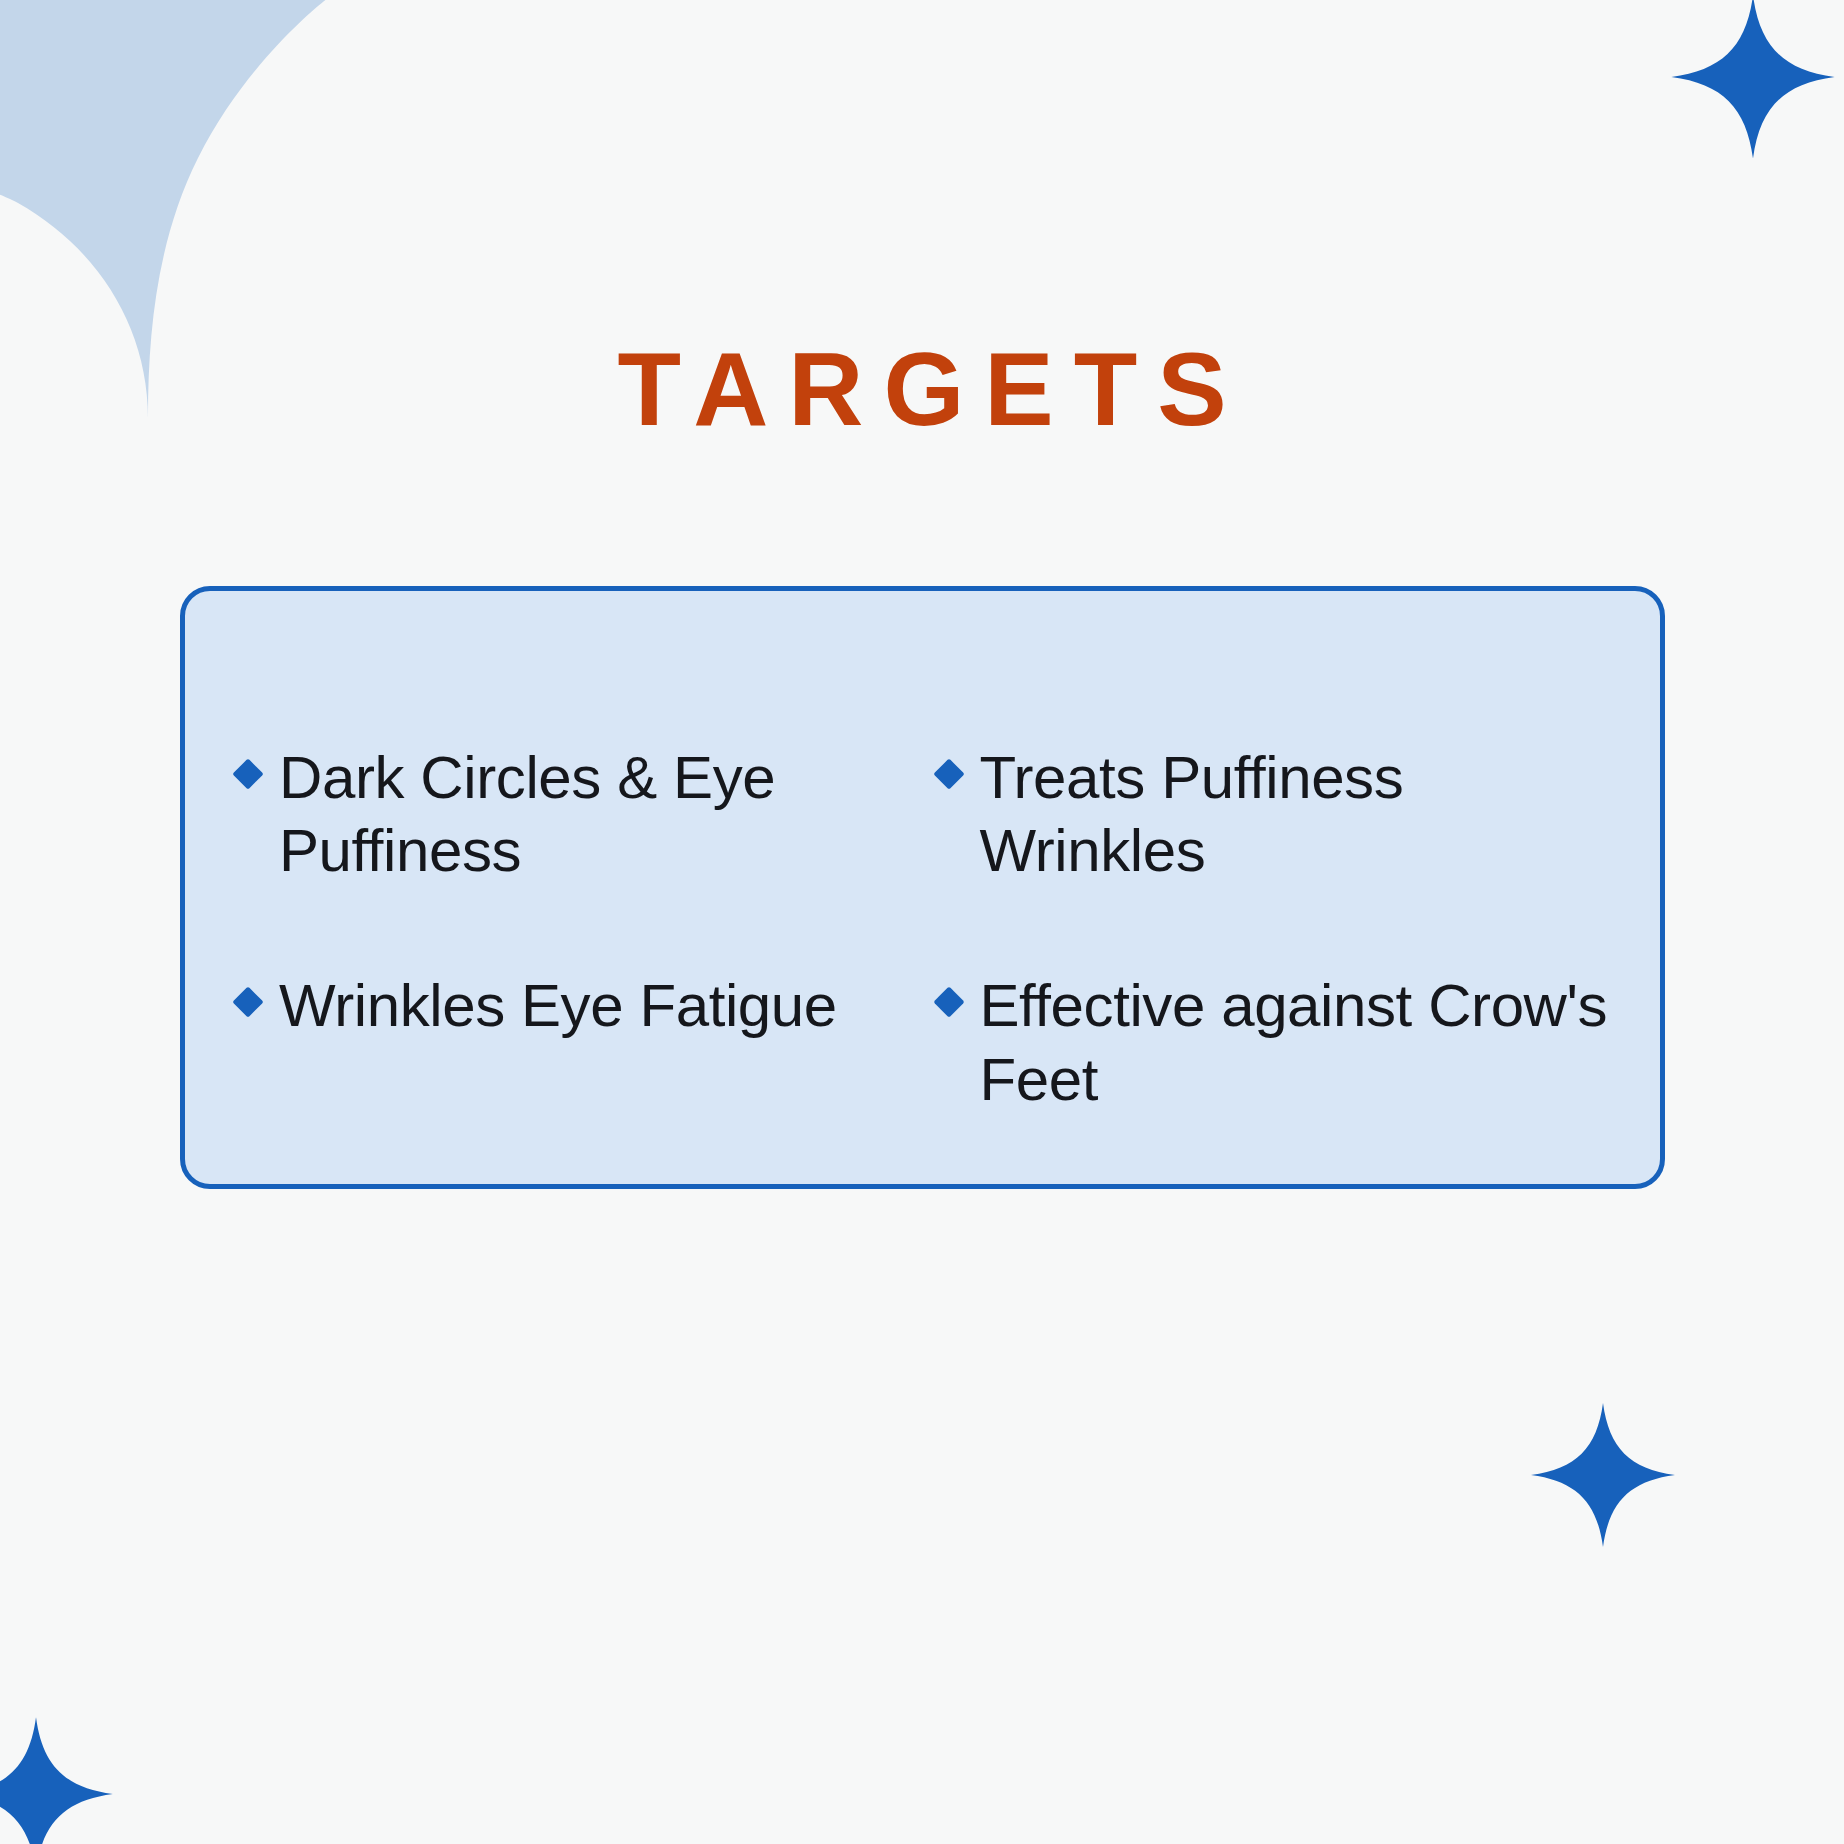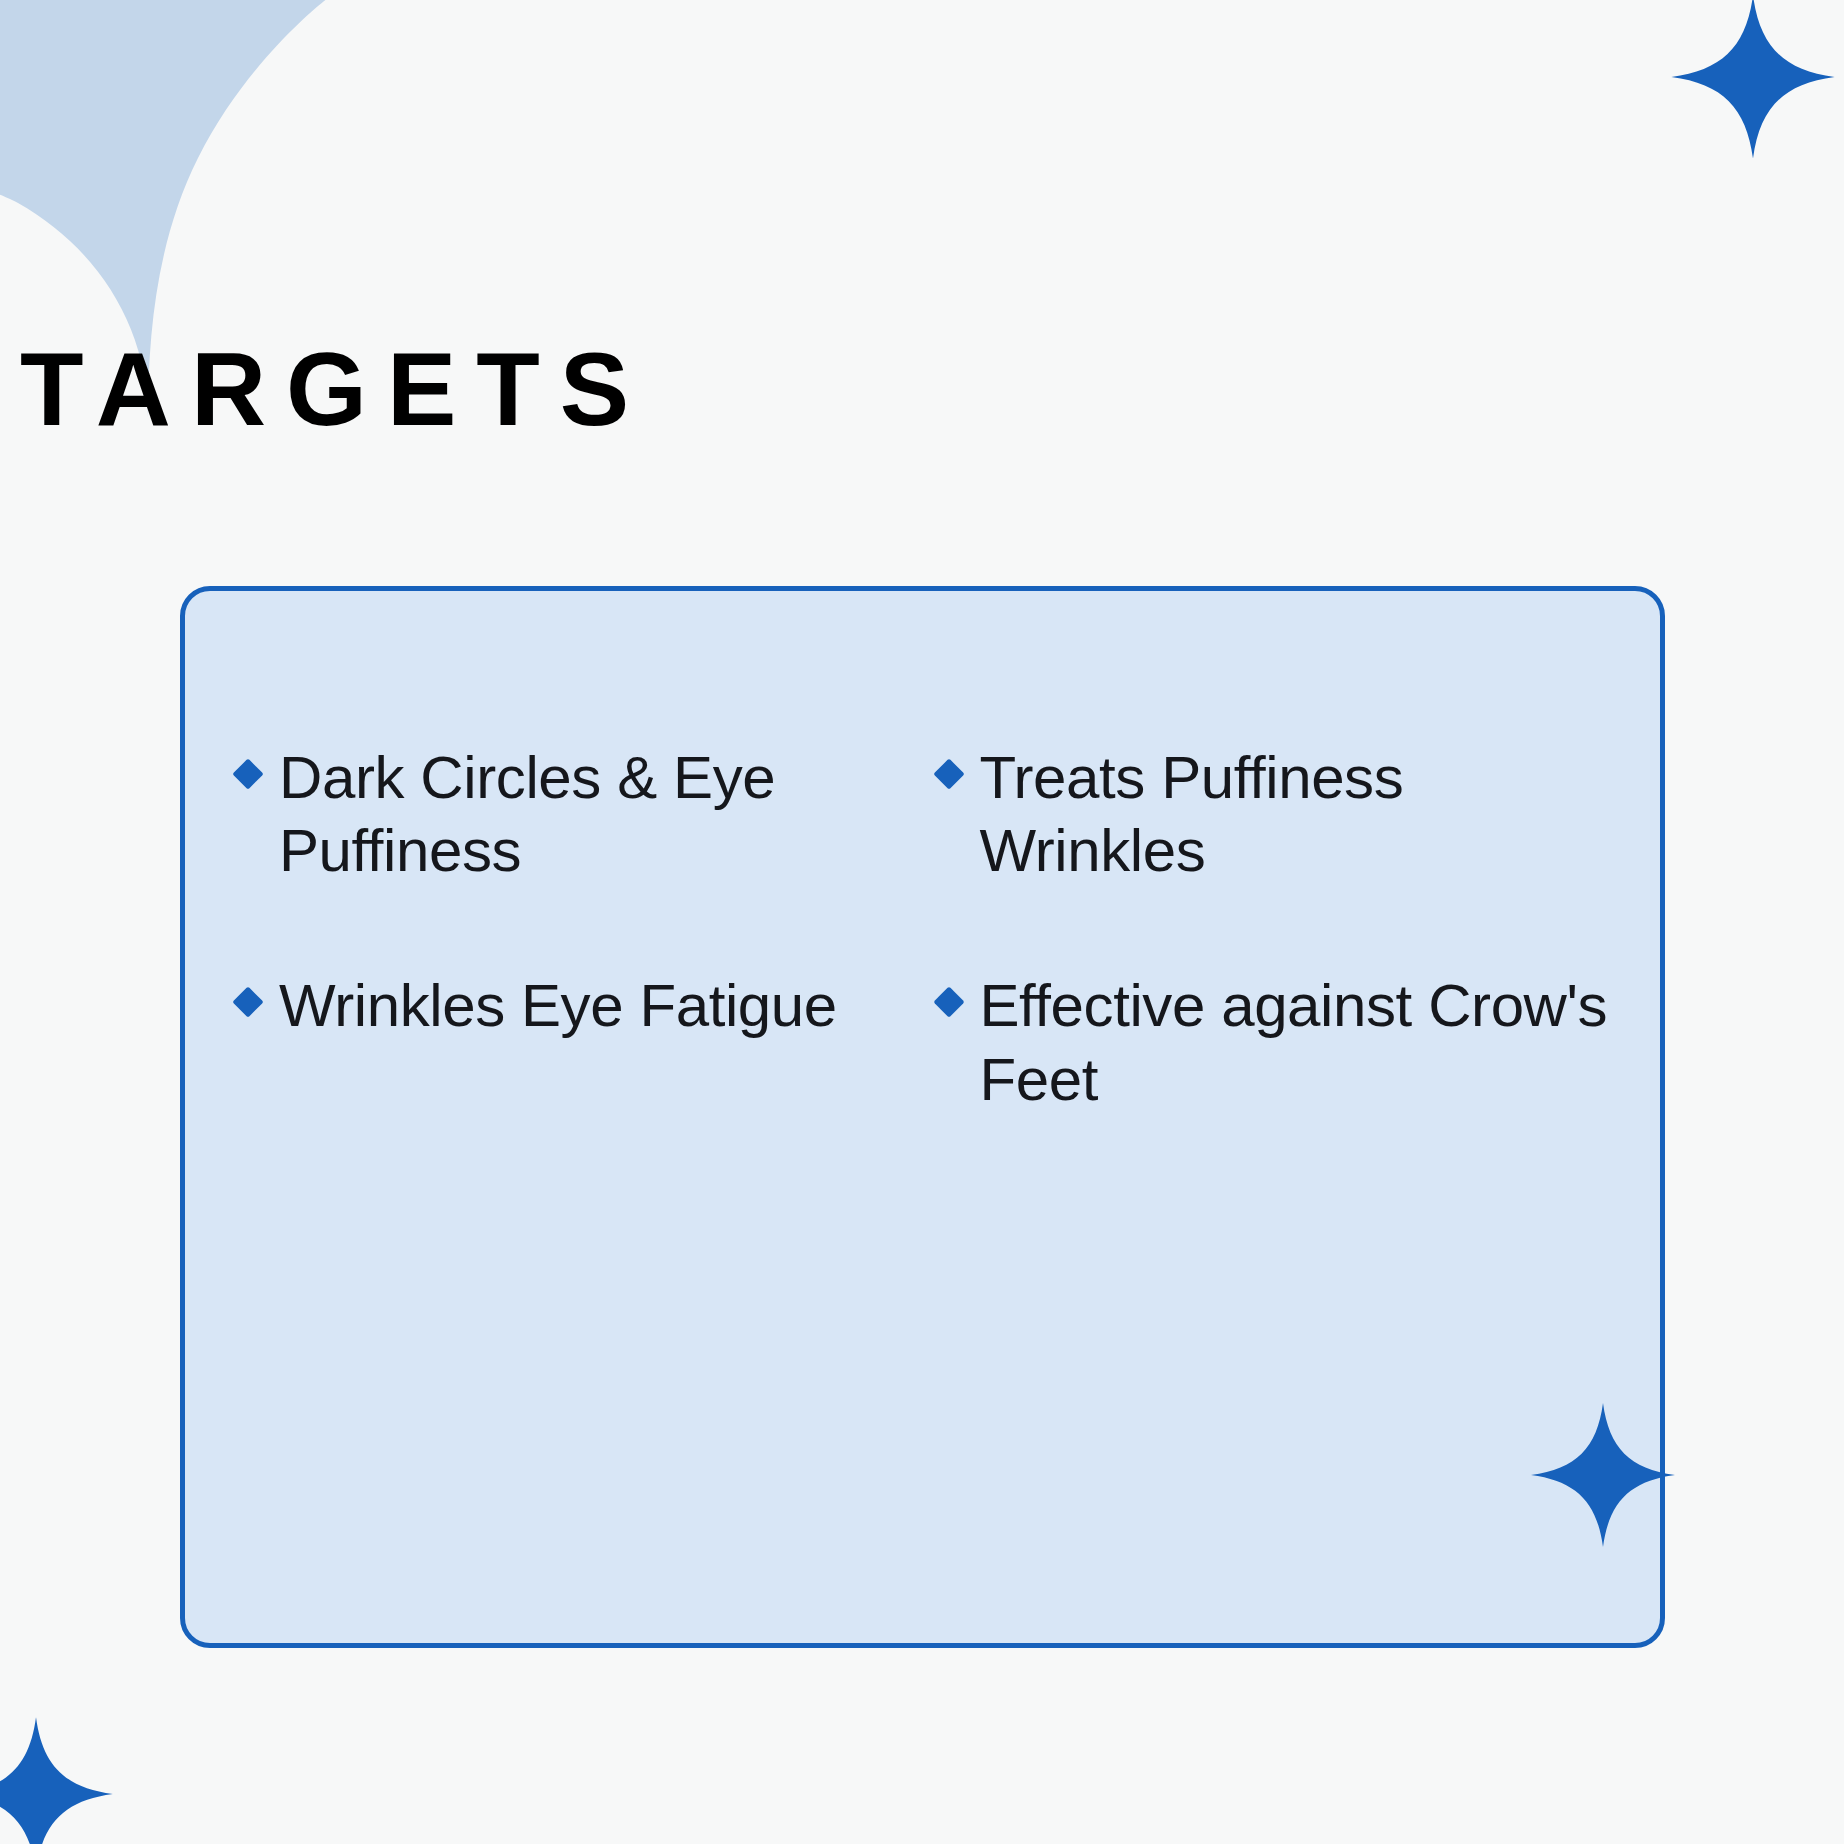--- a/index.html
+++ b/index.html
@@ -39,37 +39,38 @@
   .sparkle-tr { right: 6px; top: -8px; width: 170px; height: 170px; }
   .sparkle-card { left: 1528px; top: 1400px; width: 150px; height: 150px; }
   .sparkle-bl { left: -44px; top: 1714px; width: 160px; height: 160px; }
 
   
   .title {
     position: absolute;
     left: 0;
     right: 0;
     top: 332px;
-    color: #000000;
+    text-align: center;
+    color: #c2410c;
     font-family: "Liberation Sans", sans-serif;
     font-size: 104px;
     font-weight: 600;
     letter-spacing: 20px;
     text-indent: 20px;
     line-height: 1.1;
     white-space: nowrap;
   }
 
   
   .card {
     position: absolute;
     left: 180px;
     top: 586px;
     width: 1485px;
-    height: 1062px;
+    height: 603px;
     box-sizing: border-box;
     background: #d8e6f6;
     border: 5px solid #1761bb;
     border-radius: 30px;
   }
 
   .card-grid {
     position: absolute;
     left: 52px;
     top: 150px;

